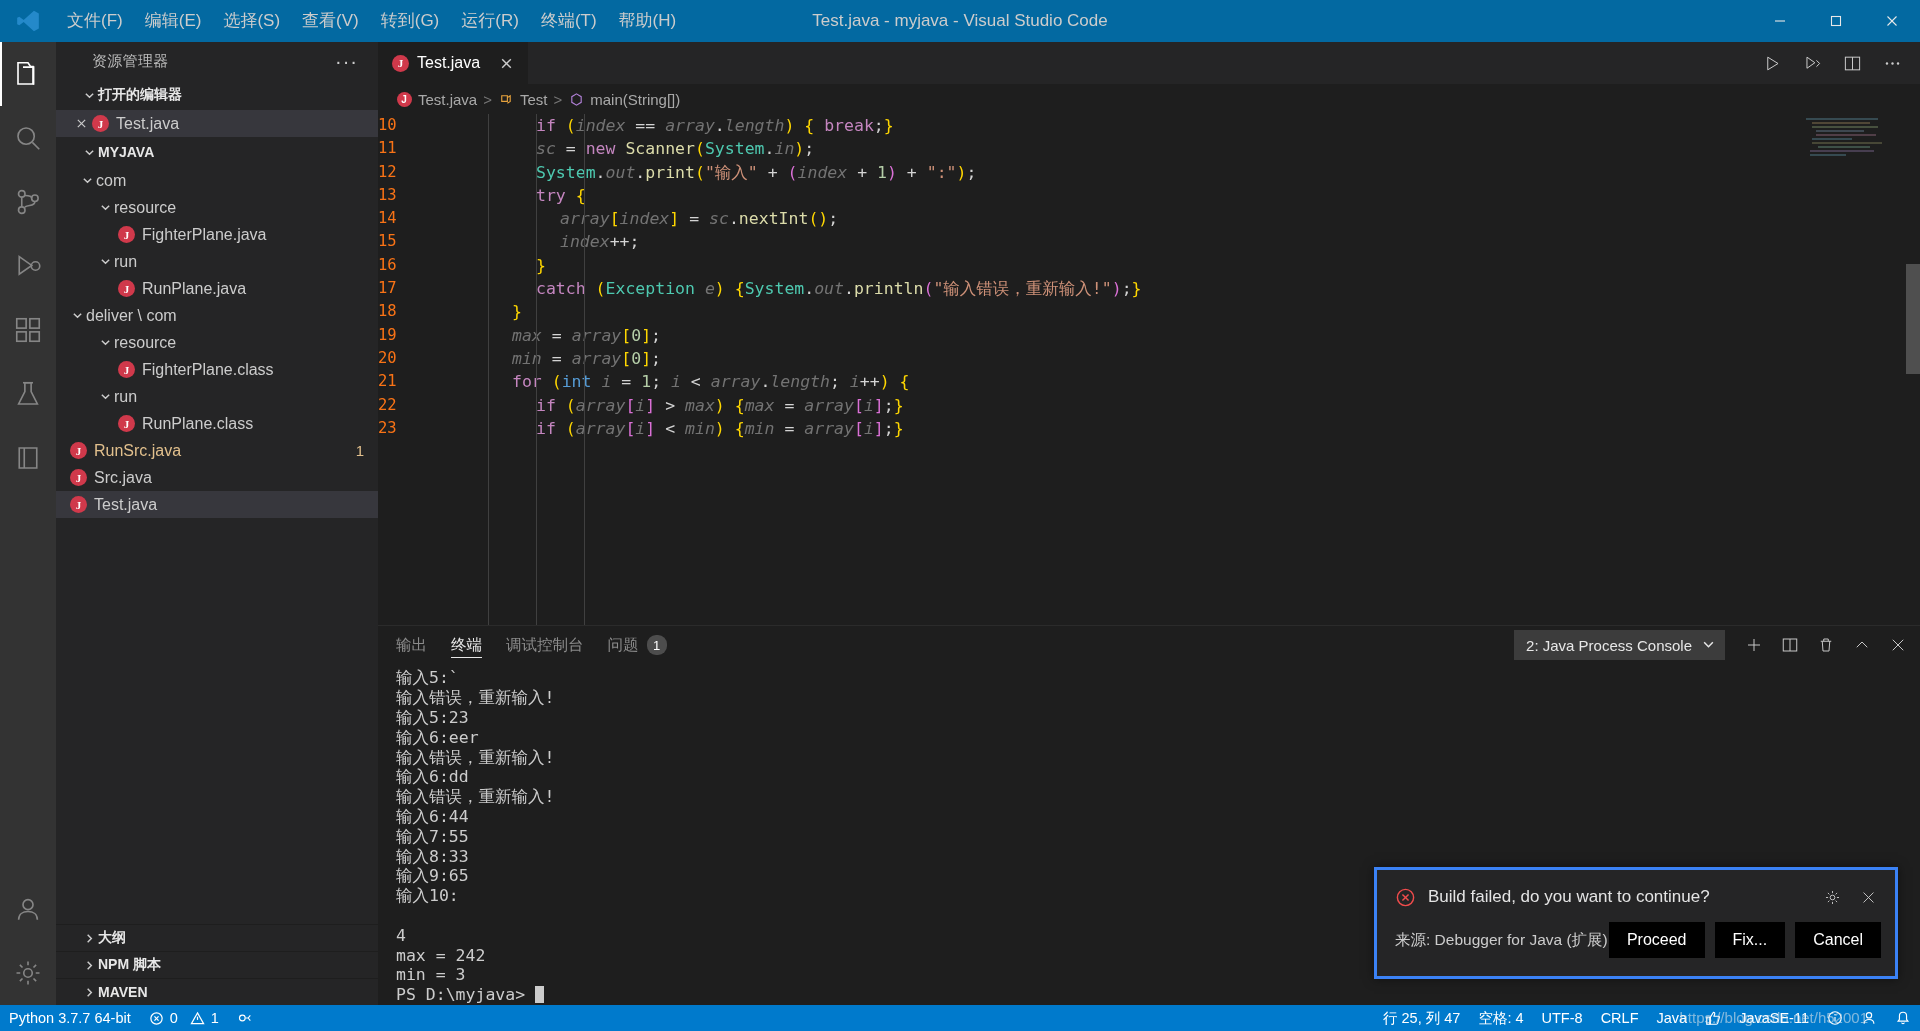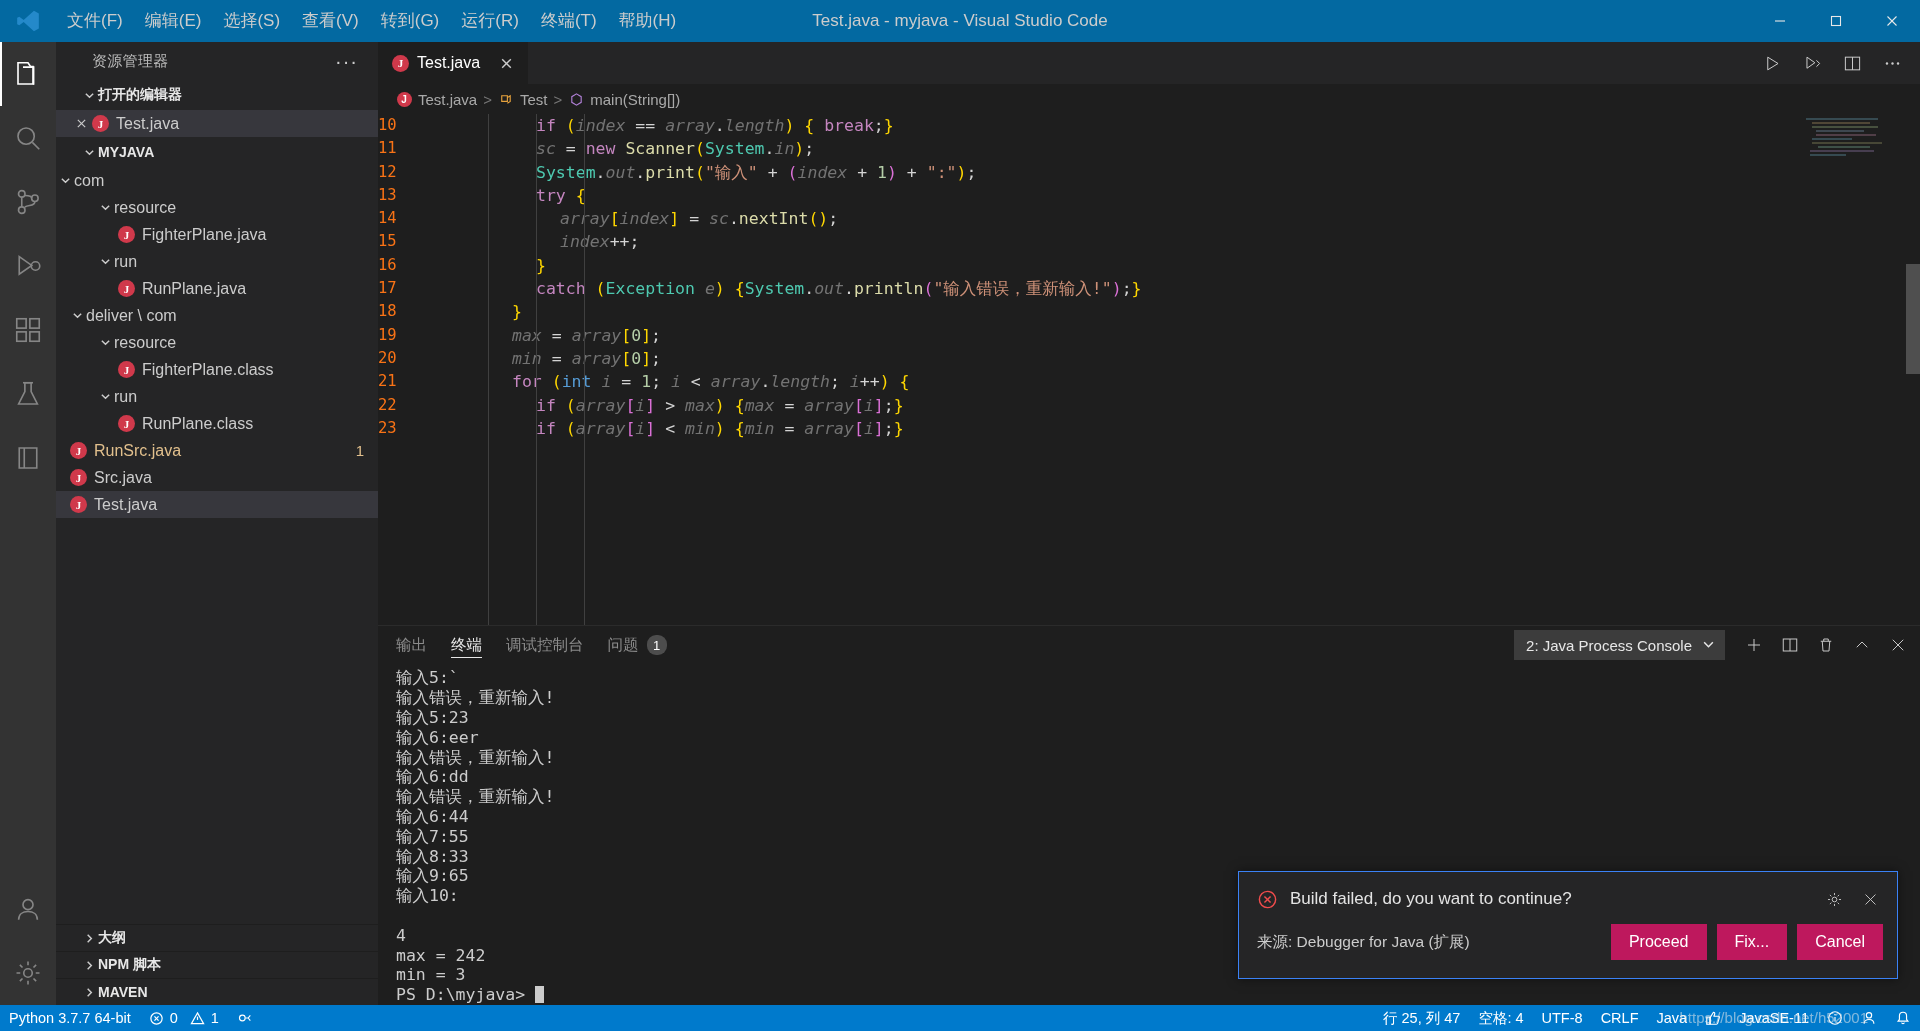--- a/index.html
+++ b/index.html
@@ -174,34 +174,34 @@
 
   .terminal {
     flex: 1 1 auto; padding: 4px 0 0 18px; font-family: "DejaVu Sans Mono", monospace;
     font-size: 16.5px; line-height: 19.8px; color: #cccccc; overflow: hidden; position: relative;
   }
   .tline { white-space: pre; height: 19.8px; }
   .cursor-blk { display: inline-block; width: 9px; height: 17px; background: #cccccc; vertical-align: -3px; }
 
   
   .notification {
-    position: absolute; right: 22px; bottom: 52px; width: 660px; background: #252526;
-    border: 1px solid #3b82f6; box-shadow: 0 0 10px rgba(0,0,0,.5); z-index: 30;
+    position: absolute; right: 22px; bottom: 52px; width: 524px; background: #252526;
+    border: 3px solid #3b82f6; box-shadow: 0 0 10px rgba(0,0,0,.5); z-index: 30;
   }
   .notif-top { display: flex; align-items: center; padding: 14px 14px 8px 18px; gap: 12px; }
   .notif-msg { font-size: 17px; color: #e4e4e4; }
   .err-ico { width: 21px; height: 21px; flex: 0 0 21px; }
   .notif-top .sp { margin-left: auto; display: flex; gap: 10px; align-items: center; }
   .notif-ibtn { width: 26px; height: 26px; display: flex; align-items: center; justify-content: center; cursor: pointer; }
   .notif-ibtn svg { width: 17px; height: 17px; stroke: #cccccc; stroke-width: 1.3; fill: none; }
   .notif-bottom { display: flex; align-items: center; padding: 4px 14px 18px 18px; }
   .notif-src { font-size: 15.5px; color: #cccccc; }
   .notif-btns { margin-left: auto; display: flex; gap: 10px; }
   .nbtn {
-    background: #be185d; color: #ffffff; font-size: 16px; border: none; padding: 9px 18px;
+    background: #000000; color: #ffffff; font-size: 16px; border: none; padding: 9px 18px;
     cursor: pointer; font-family: "Liberation Sans", sans-serif;
   }
 
   
   .statusbar {
     height: 26px; flex: 0 0 26px; background: #007acc; display: flex; align-items: center;
     color: #ffffff; font-size: 14.5px; position: relative;
   }
   .sb-item { padding: 0 9px; height: 26px; display: flex; align-items: center; gap: 6px; cursor: pointer; white-space: nowrap; }
   .sb-right { margin-left: auto; display: flex; align-items: center; }
@@ -348,21 +348,21 @@
       <div class="section-head">
         <span class="chev">
           <svg viewBox="0 0 12 12">
               <polyline points="2,4 6,8 10,4"></polyline>
             </svg>
         </span>
         <span>MYJAVA</span>
       </div>
       <div class="tree">
 
-        <div class="row" style="">
+        <div class="row" style="padding-left:22px">
           <span class="chev">
               <svg viewBox="0 0 12 12">
                 <polyline points="2,4 6,8 10,4"></polyline>
               </svg>
             </span>
           <span>com</span>
         </div>
         <div class="row" style="padding-left:40px">
           <span class="chev">
               <svg viewBox="0 0 12 12">

